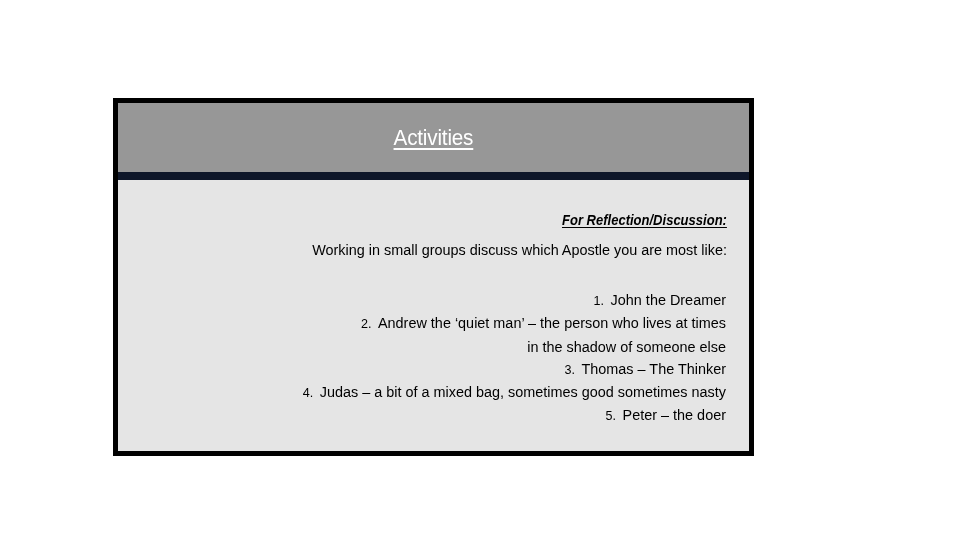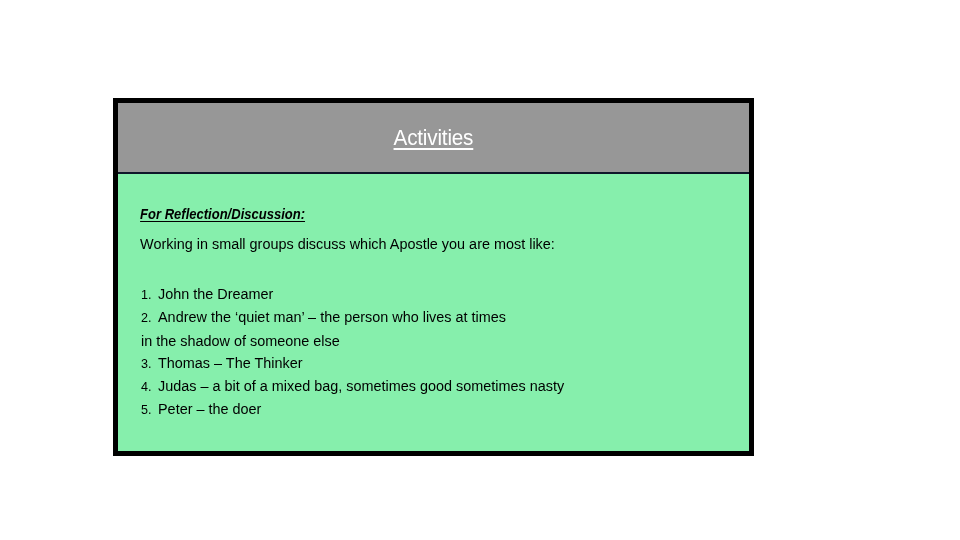--- a/index.html
+++ b/index.html
@@ -33,43 +33,43 @@
     border: 5px solid #000000;
     background: #ffffff;
     display: flex;
     flex-direction: column;
   }
 
   
   .title-banner {
     flex: 0 0 69px;
     background: #979797;
-    border-bottom: 2px solid #0f172a;
+    border-bottom: 8px solid #0f172a;
     display: flex;
     align-items: center;
     justify-content: center;
   }
   .title-text {
     color: #ffffff;
     font-size: 22px;
     line-height: 1;
     text-decoration: underline;
     text-underline-offset: 3px;
     letter-spacing: -0.2px;
     transform: scaleX(0.94);
     transform-origin: center;
     white-space: nowrap;
   }
 
   
   .body-area {
     flex: 1 1 auto;
     position: relative;
-    background: #86efac;
-    text-align: left;
+    background: #e5e5e5;
+    text-align: right;
   }
 
   .line {
     white-space: nowrap;
     transform: scaleX(0.93);
     transform-origin: center;
   }
 
   .reflection-heading {
     position: absolute;

